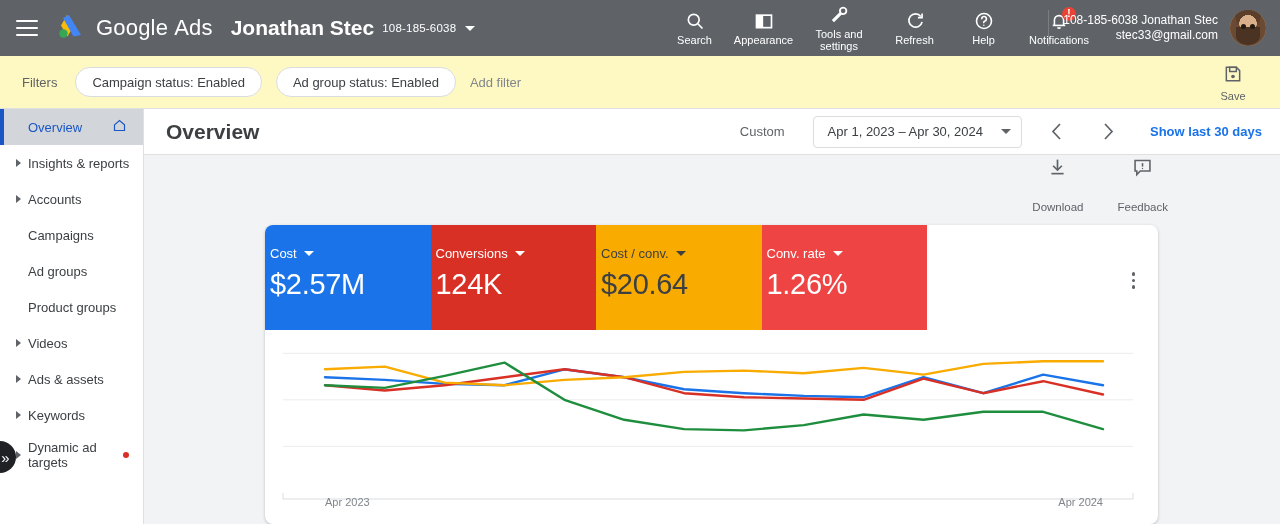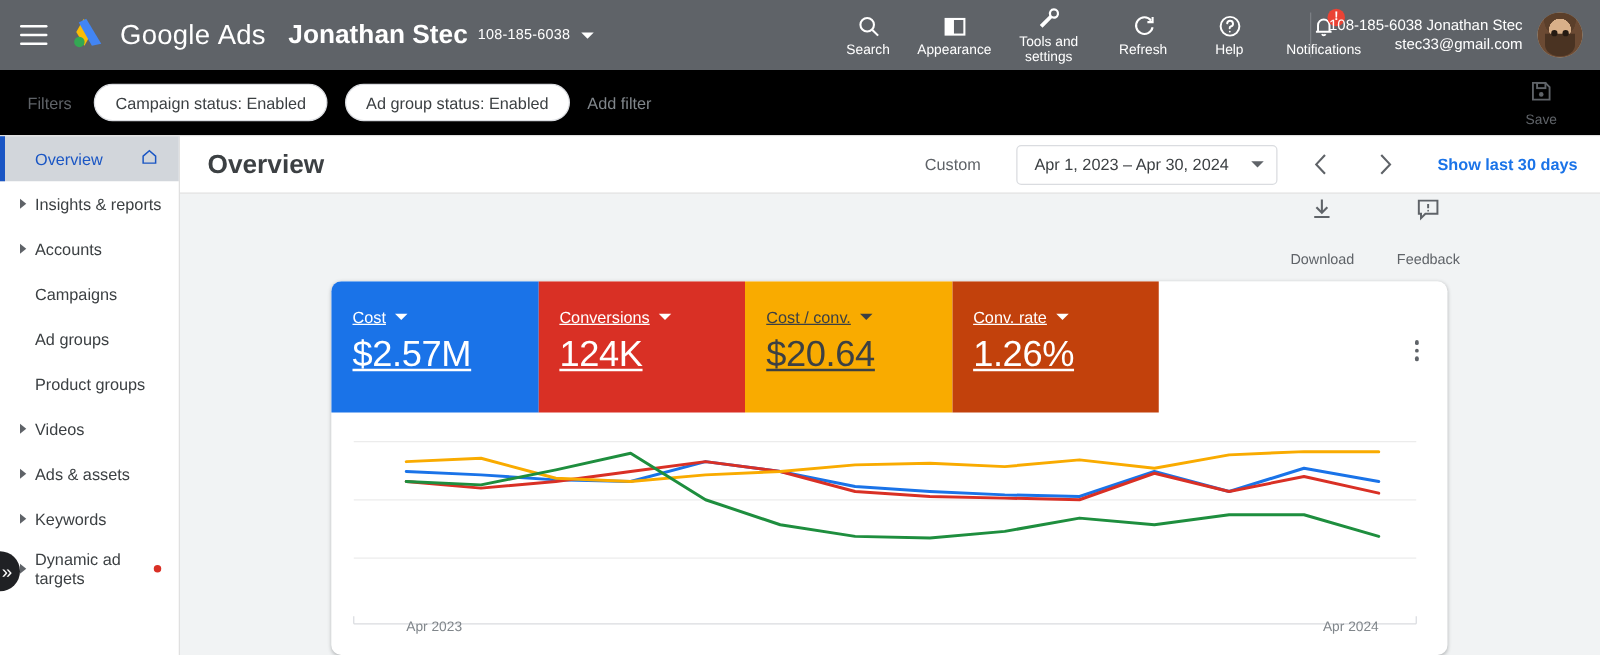--- a/index.html
+++ b/index.html
@@ -44,21 +44,21 @@
       radial-gradient(circle at 50% 18%, #5b3f2a 0 36%, transparent 37%),
       linear-gradient(#6b4a33, #6b4a33);
   }
   .avatar .beard { position: absolute; left: 18%; top: 48%; width: 64%; height: 48%;
     background: #4a3322; border-radius: 0 0 60% 60%; }
   .avatar .eyes { position: absolute; left: 26%; top: 40%; width: 48%; height: 5px; }
   .avatar .eyes i { position: absolute; top: 0; width: 5px; height: 5px; border-radius: 50%; background: #241a12; }
   .avatar .eyes i:first-child { left: 2px; } .avatar .eyes i:last-child { right: 2px; }
 
   
-  .filterbar { height: 53px; background: #000000; display: flex; align-items: center;
+  .filterbar { height: 53px; background: #fef9c3; display: flex; align-items: center;
     border-bottom: 1px solid #e0e0e0; position: relative; }
   .filters-label { font-size: 13px; color: #5f6368; margin-left: 22px; margin-right: 18px; }
   .chip { height: 30px; padding: 0 16px; border: 1px solid #dadce0; border-radius: 16px;
     display: flex; align-items: center; font-size: 13px; color: #3c4043; margin-right: 14px; cursor: pointer;
     background: #fff; white-space: nowrap; }
   .add-filter { font-size: 13px; color: #80868b; cursor: pointer; }
   .save-btn { position: absolute; right: 18px; top: 0; height: 53px; width: 58px;
     display: flex; flex-direction: column; align-items: center; justify-content: center; gap: 2px; cursor: pointer; }
   .save-btn .lbl { font-size: 11px; color: #5f6368; }
 
@@ -96,21 +96,21 @@
   .show30 { font-size: 13px; color: #1a73e8; font-weight: bold; margin-left: 8px; margin-right: 6px; cursor: pointer; }
 
   .toolrow { height: 60px; display: flex; align-items: center; justify-content: flex-end; padding-right: 112px; gap: 34px; }
   .tool-btn { display: flex; flex-direction: column; align-items: center; gap: 19px; cursor: pointer; }
   .tool-btn .lbl { font-size: 11.5px; color: #5f6368; }
 
   
   .card { position: absolute; left: 265px; top: 225px; width: 893px; background: #fff;
     border-radius: 8px; box-shadow: 0 1px 3px rgba(60,64,67,.3); overflow: hidden; height: 299px; }
   .metrics { display: flex; height: 105px; width: 662px; }
-  .metric { flex: 1; padding: 21px 0 0 17px; color: #fff; cursor: pointer; text-decoration: underline; }
+  .metric { flex: 1; padding: 21px 0 0 5px; color: #fff; cursor: pointer; }
   .metric .mlabel { font-size: 13px; display: flex; align-items: center; gap: 7px; }
   .metric .mlabel .dc { width: 0; height: 0; border-left: 5px solid transparent; border-right: 5px solid transparent;
     border-top: 5px solid currentColor; }
   .metric .mvalue { font-size: 29px; margin-top: 7px; font-weight: normal; letter-spacing: -.3px; }
   .metric.dark { color: #3c4043; }
   .kebab { position: absolute; right: 23px; top: 47px; display: flex; flex-direction: column; gap: 3px; cursor: pointer; }
   .kebab i { width: 3.5px; height: 3.5px; border-radius: 50%; background: #5f6368; display: block; }
 
   .chartwrap { position: absolute; left: 0; right: 0; top: 105px; bottom: 0; }
   .xlabels { position: absolute; left: 60px; right: 55px; bottom: 16px; display: flex;
@@ -357,21 +357,21 @@
         </div>
       <div class="mvalue">124K</div>
     </div>
     <div class="metric dark" style="background:#f9ab00">
       <div class="mlabel">
           <span>Cost / conv.</span>
           <span class="dc"></span>
         </div>
       <div class="mvalue">$20.64</div>
     </div>
-    <div class="metric" style="background:#c2410c">
+    <div class="metric" style="background:#ef4444">
       <div class="mlabel">
           <span>Conv. rate</span>
           <span class="dc"></span>
         </div>
       <div class="mvalue">1.26%</div>
     </div>
   </div>
 
   <div class="kebab">
       <i></i>

